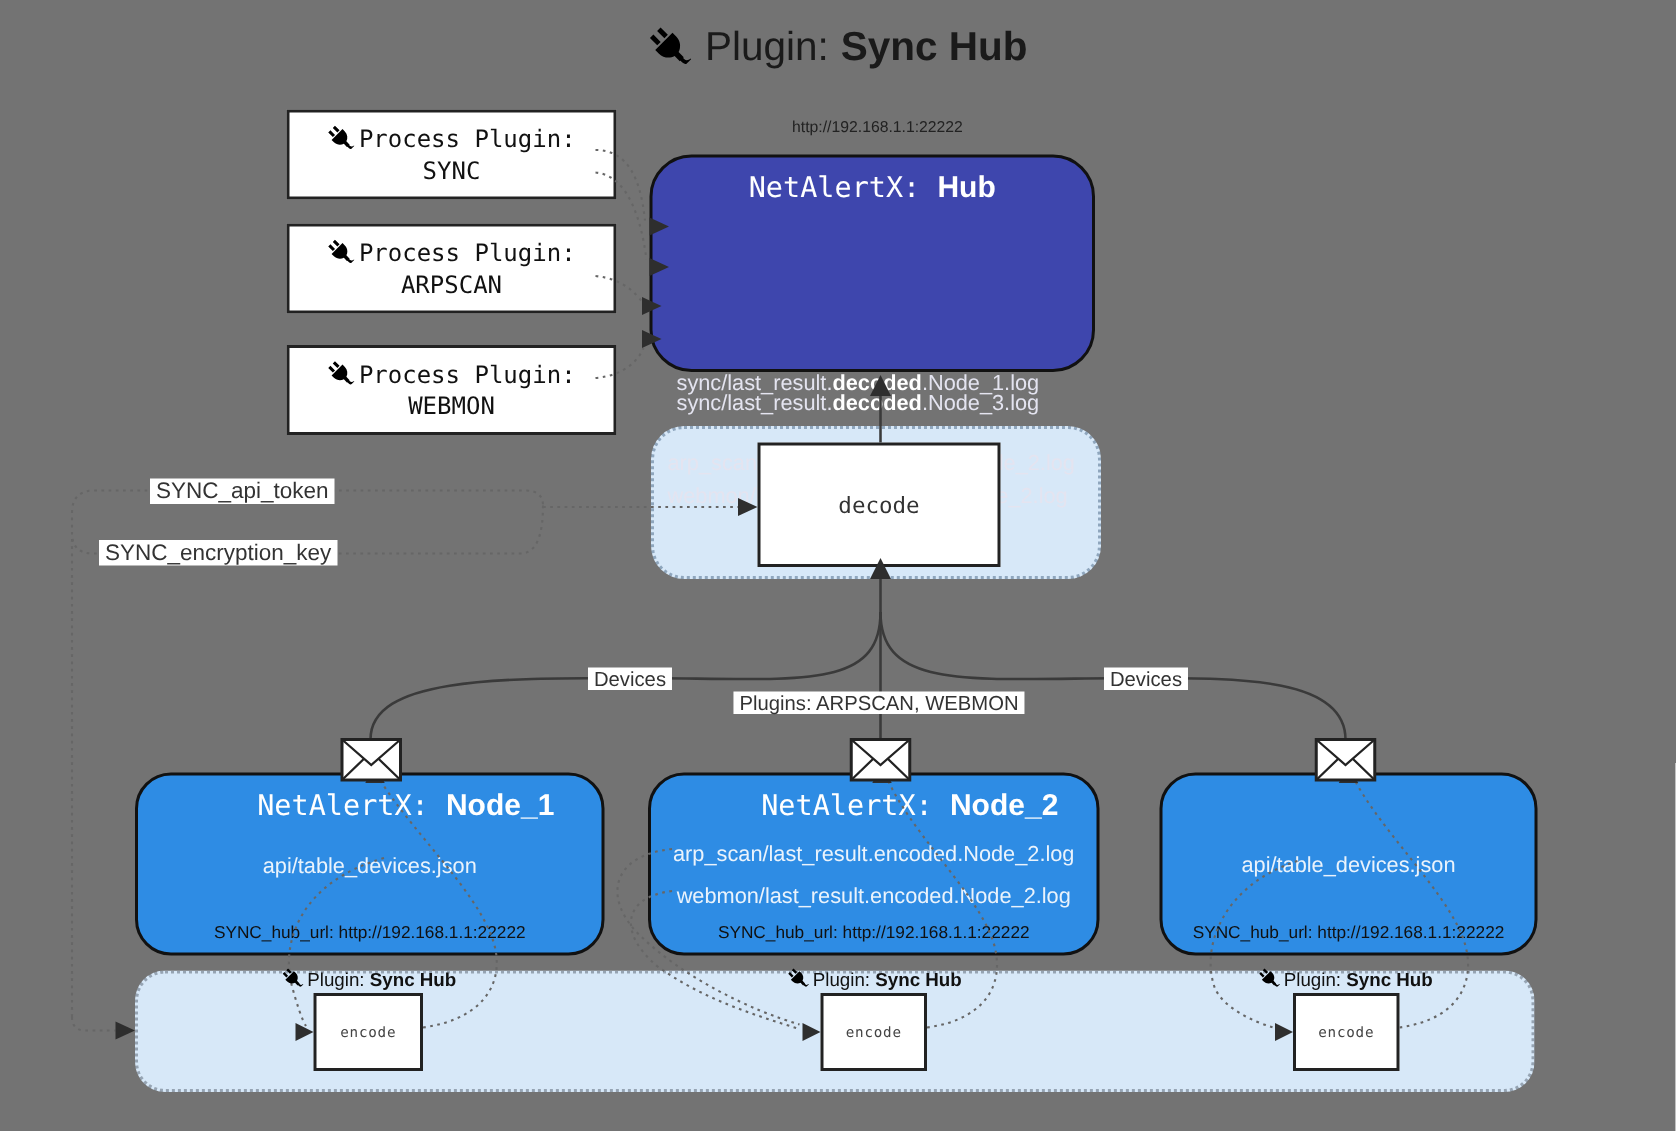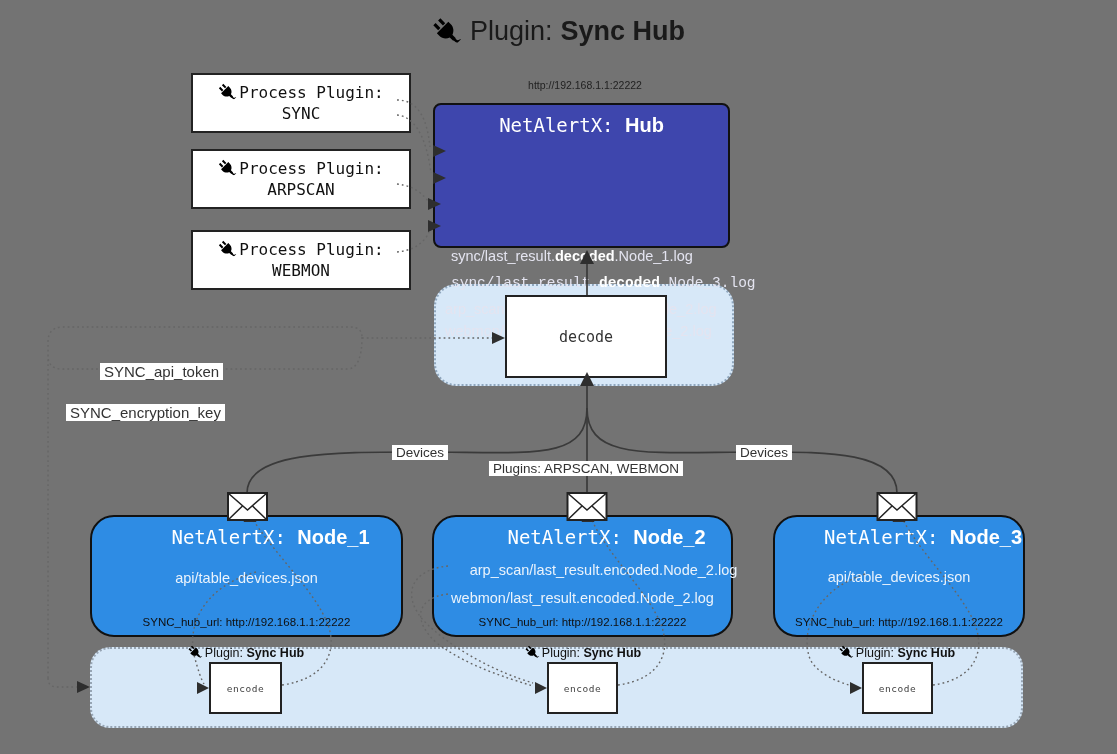--- a/index.html
+++ b/index.html
@@ -25,36 +25,36 @@
   .pbox{position:absolute;left:191px;width:220px;height:60px;background:#fff;
         border:2px solid #222;box-sizing:border-box;z-index:2;
         font-family:"DejaVu Sans Mono",monospace;font-size:16px;color:#111;
         display:flex;flex-direction:column;justify-content:center;align-items:center;}
   .pbox .row{display:flex;align-items:center;gap:2px;}
   .pbox .pname{margin-top:2px;}
 
   .hub-url{position:absolute;left:430px;top:79px;width:310px;text-align:center;
            font-size:10.5px;color:#222;z-index:2;}
   .hub{position:absolute;left:433px;top:103px;width:297px;height:145px;
-       background:var(--hub-fill);border:2px solid #111;border-radius:8px;
+       background:var(--hub-fill);border:2px solid #111;border-radius:28px;
        box-sizing:border-box;z-index:2;color:var(--hub-text);}
   .hub-title{position:absolute;left:0;top:9px;width:100%;text-align:center;
              font-family:"DejaVu Sans Mono",monospace;font-size:19px;color:#fff;}
   .hub-title b,.node-title b{font-family:"Liberation Sans",sans-serif;font-weight:bold;font-size:20px;}
   .hub-line{position:absolute;left:16px;font-size:14.5px;color:var(--hub-text);white-space:nowrap;}
   .hub-line b{color:#fff;}
 
   .dcont{position:absolute;left:434px;top:284px;width:300px;height:102px;
          background:var(--container-fill);border:2px dotted var(--container-border);
          border-radius:22px;box-sizing:border-box;z-index:1;}
   .dbox{position:absolute;left:505px;top:295px;width:162px;height:83px;background:#fff;
         border:2px solid #222;box-sizing:border-box;z-index:2;display:flex;align-items:center;
         justify-content:center;font-family:"DejaVu Sans Mono",monospace;font-size:15px;color:#333;}
 
-  .tok{position:absolute;background:#fff;padding:0 4px;font-size:15px;color:var(--label-color);z-index:6;margin-top:44px;}
+  .tok{position:absolute;background:#fff;padding:0 4px;font-size:15px;color:var(--label-color);z-index:6;}
   .edge-label{position:absolute;background:#fff;padding:0 4px;font-size:13.5px;color:var(--label-color);
               z-index:6;transform:translateX(-50%);white-space:nowrap;}
 
   .node{position:absolute;top:515px;height:122px;background:var(--node-fill);
         border:2px solid #111;border-radius:24px;box-sizing:border-box;z-index:2;color:var(--node-text);}
   .node-title{position:absolute;left:0;top:9px;width:100%;text-align:center;white-space:nowrap;
               font-family:"DejaVu Sans Mono",monospace;font-size:19px;color:#fff;padding-left:24px;}
   .node-line{position:absolute;left:0;width:100%;text-align:center;font-size:14.5px;
              color:var(--node-text);white-space:nowrap;}
   .node-url{position:absolute;left:0;top:99px;width:100%;text-align:center;font-size:11.5px;color:#101010;}
@@ -117,21 +117,21 @@
         </svg>
       <span>Process Plugin:</span>
       </div>
     <div class="pname">WEBMON</div>
   </div>
 
   <div class="hub-url">http://192.168.1.1:22222</div>
   <div class="hub">
     <div class="hub-title"><span>NetAlertX: </span><b>Hub</b></div>
     <div class="hub-line" style="top:143px;"><span>sync/last_result.</span><b>decoded</b><span>.Node_1.log</span></div>
-    <div class="hub-line" style="top:170px;font-family:Liberation Mono, monospace;"><span>sync/last_result.</span><b>decoded</b><span>.Node_3.log</span></div>
+    <div class="hub-line" style="top:156px;"><span>sync/last_result.</span><b>decoded</b><span>.Node_3.log</span></div>
     <div class="hub-line" style="top:196px;left:10px;"><span>arp_scan/last_result.</span><b>decoded</b><span>.Node_2.log</span></div>
     <div class="hub-line" style="top:218px;left:10px;"><span>webmon/last_result.</span><b>decoded</b><span>.Node_2.log</span></div>
   </div>
   <style>.hub-line{position:absolute;}</style>
 
   <div class="dcont"></div>
   <div class="dbox">decode</div>
 
   <div class="tok" style="left:100px;top:319px;">SYNC_api_token</div>
   <div class="tok" style="left:66px;top:360px;">SYNC_encryption_key</div>
@@ -140,26 +140,25 @@
   <div class="edge-label" style="left:764px;top:445px;">Devices</div>
   <div class="edge-label" style="left:586px;top:461px;">Plugins: ARPSCAN, WEBMON</div>
 
   <div class="node" style="left:90px;width:313px;">
     <div class="node-title"><span>NetAlertX: </span><b>Node_1</b></div>
     <div class="node-line" style="top:53px;">api/table_devices.json</div>
     <div class="node-url">SYNC_hub_url: http://192.168.1.1:22222</div>
   </div>
   <div class="node" style="left:432px;width:301px;">
     <div class="node-title"><span>NetAlertX: </span><b>Node_2</b></div>
-    <div class="node-line" style="top:45px;padding-left:21px;">arp_scan/last_result.encoded.Node_2.log</div>
+    <div class="node-line" style="top:45px;">arp_scan/last_result.encoded.Node_2.log</div>
     <div class="node-line" style="top:73px;">webmon/last_result.encoded.Node_2.log</div>
     <div class="node-url">SYNC_hub_url: http://192.168.1.1:22222</div>
   </div>
   <div class="node" style="left:773px;width:252px;">
-    <div class="node-title"><span>NetAlertX: </span><b>Node_3</b></div>
     <div class="node-line" style="top:52px;">api/table_devices.json</div>
     <div class="node-url">SYNC_hub_url: http://192.168.1.1:22222</div>
   </div>
 
   <div class="strip"></div>
   <div class="slabel" style="left:246px;">
     <svg class="plug" width="15" height="15" viewBox="0 0 24 24">
         <use href="#plug-shape"></use>
       </svg>
     <span><span>Plugin: </span><b>Sync Hub</b></span>

